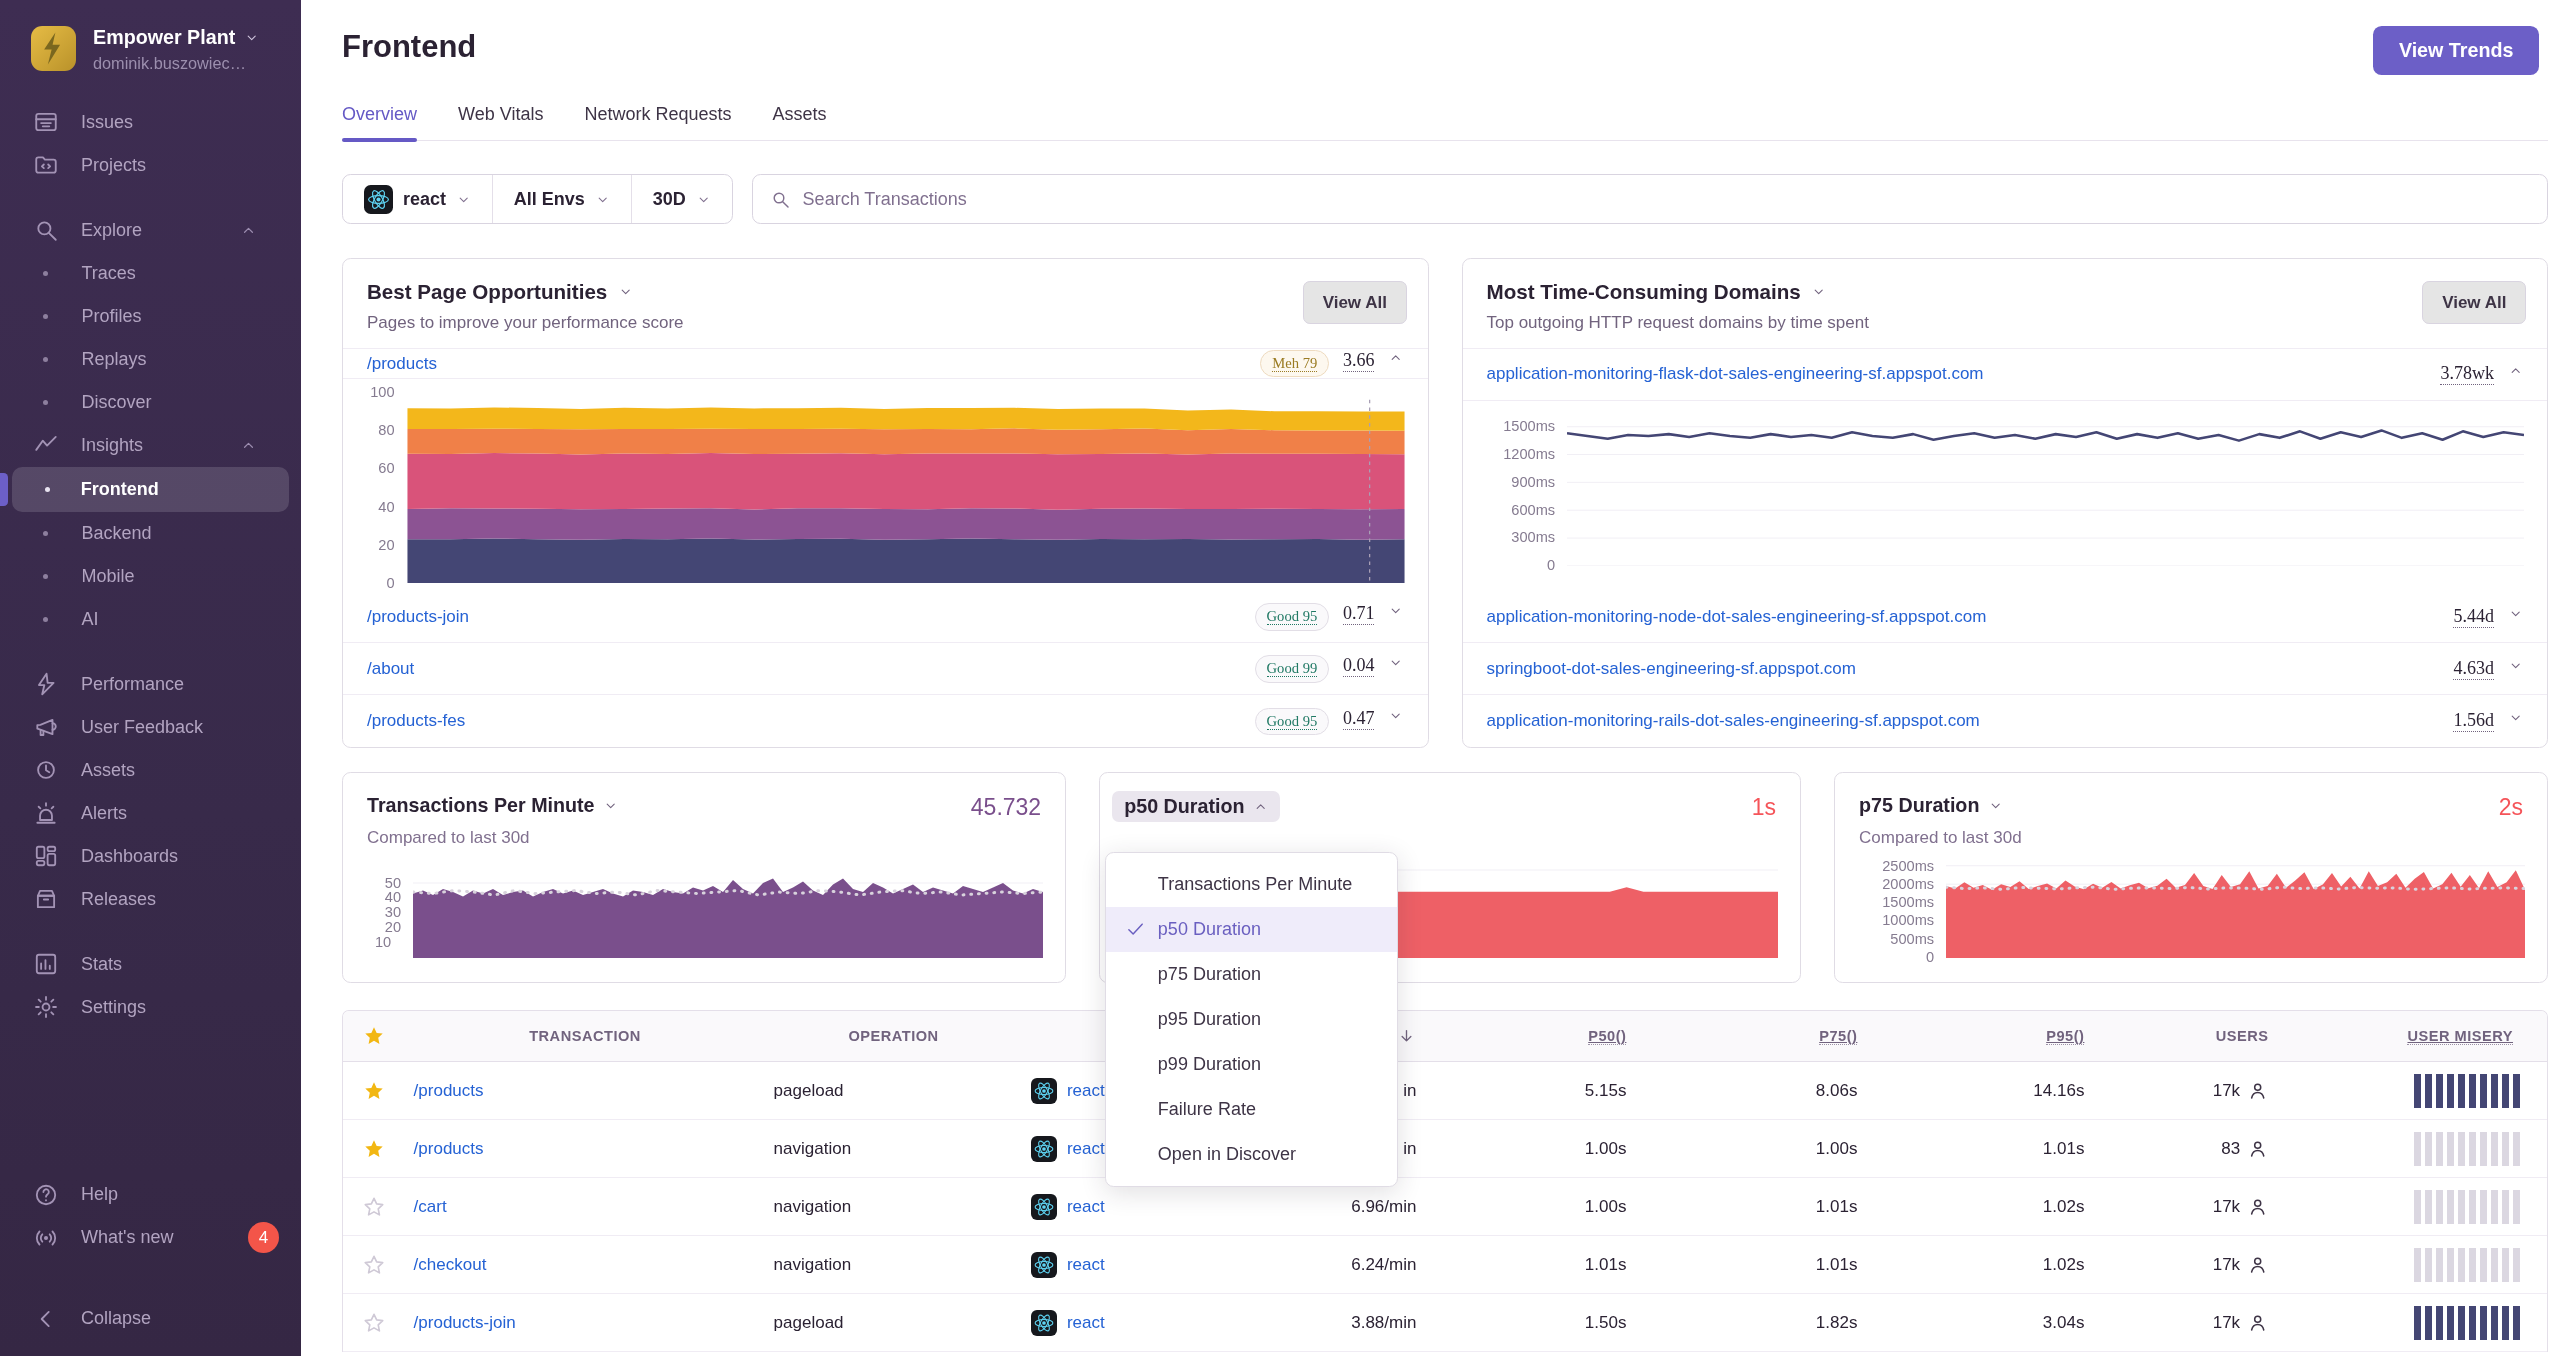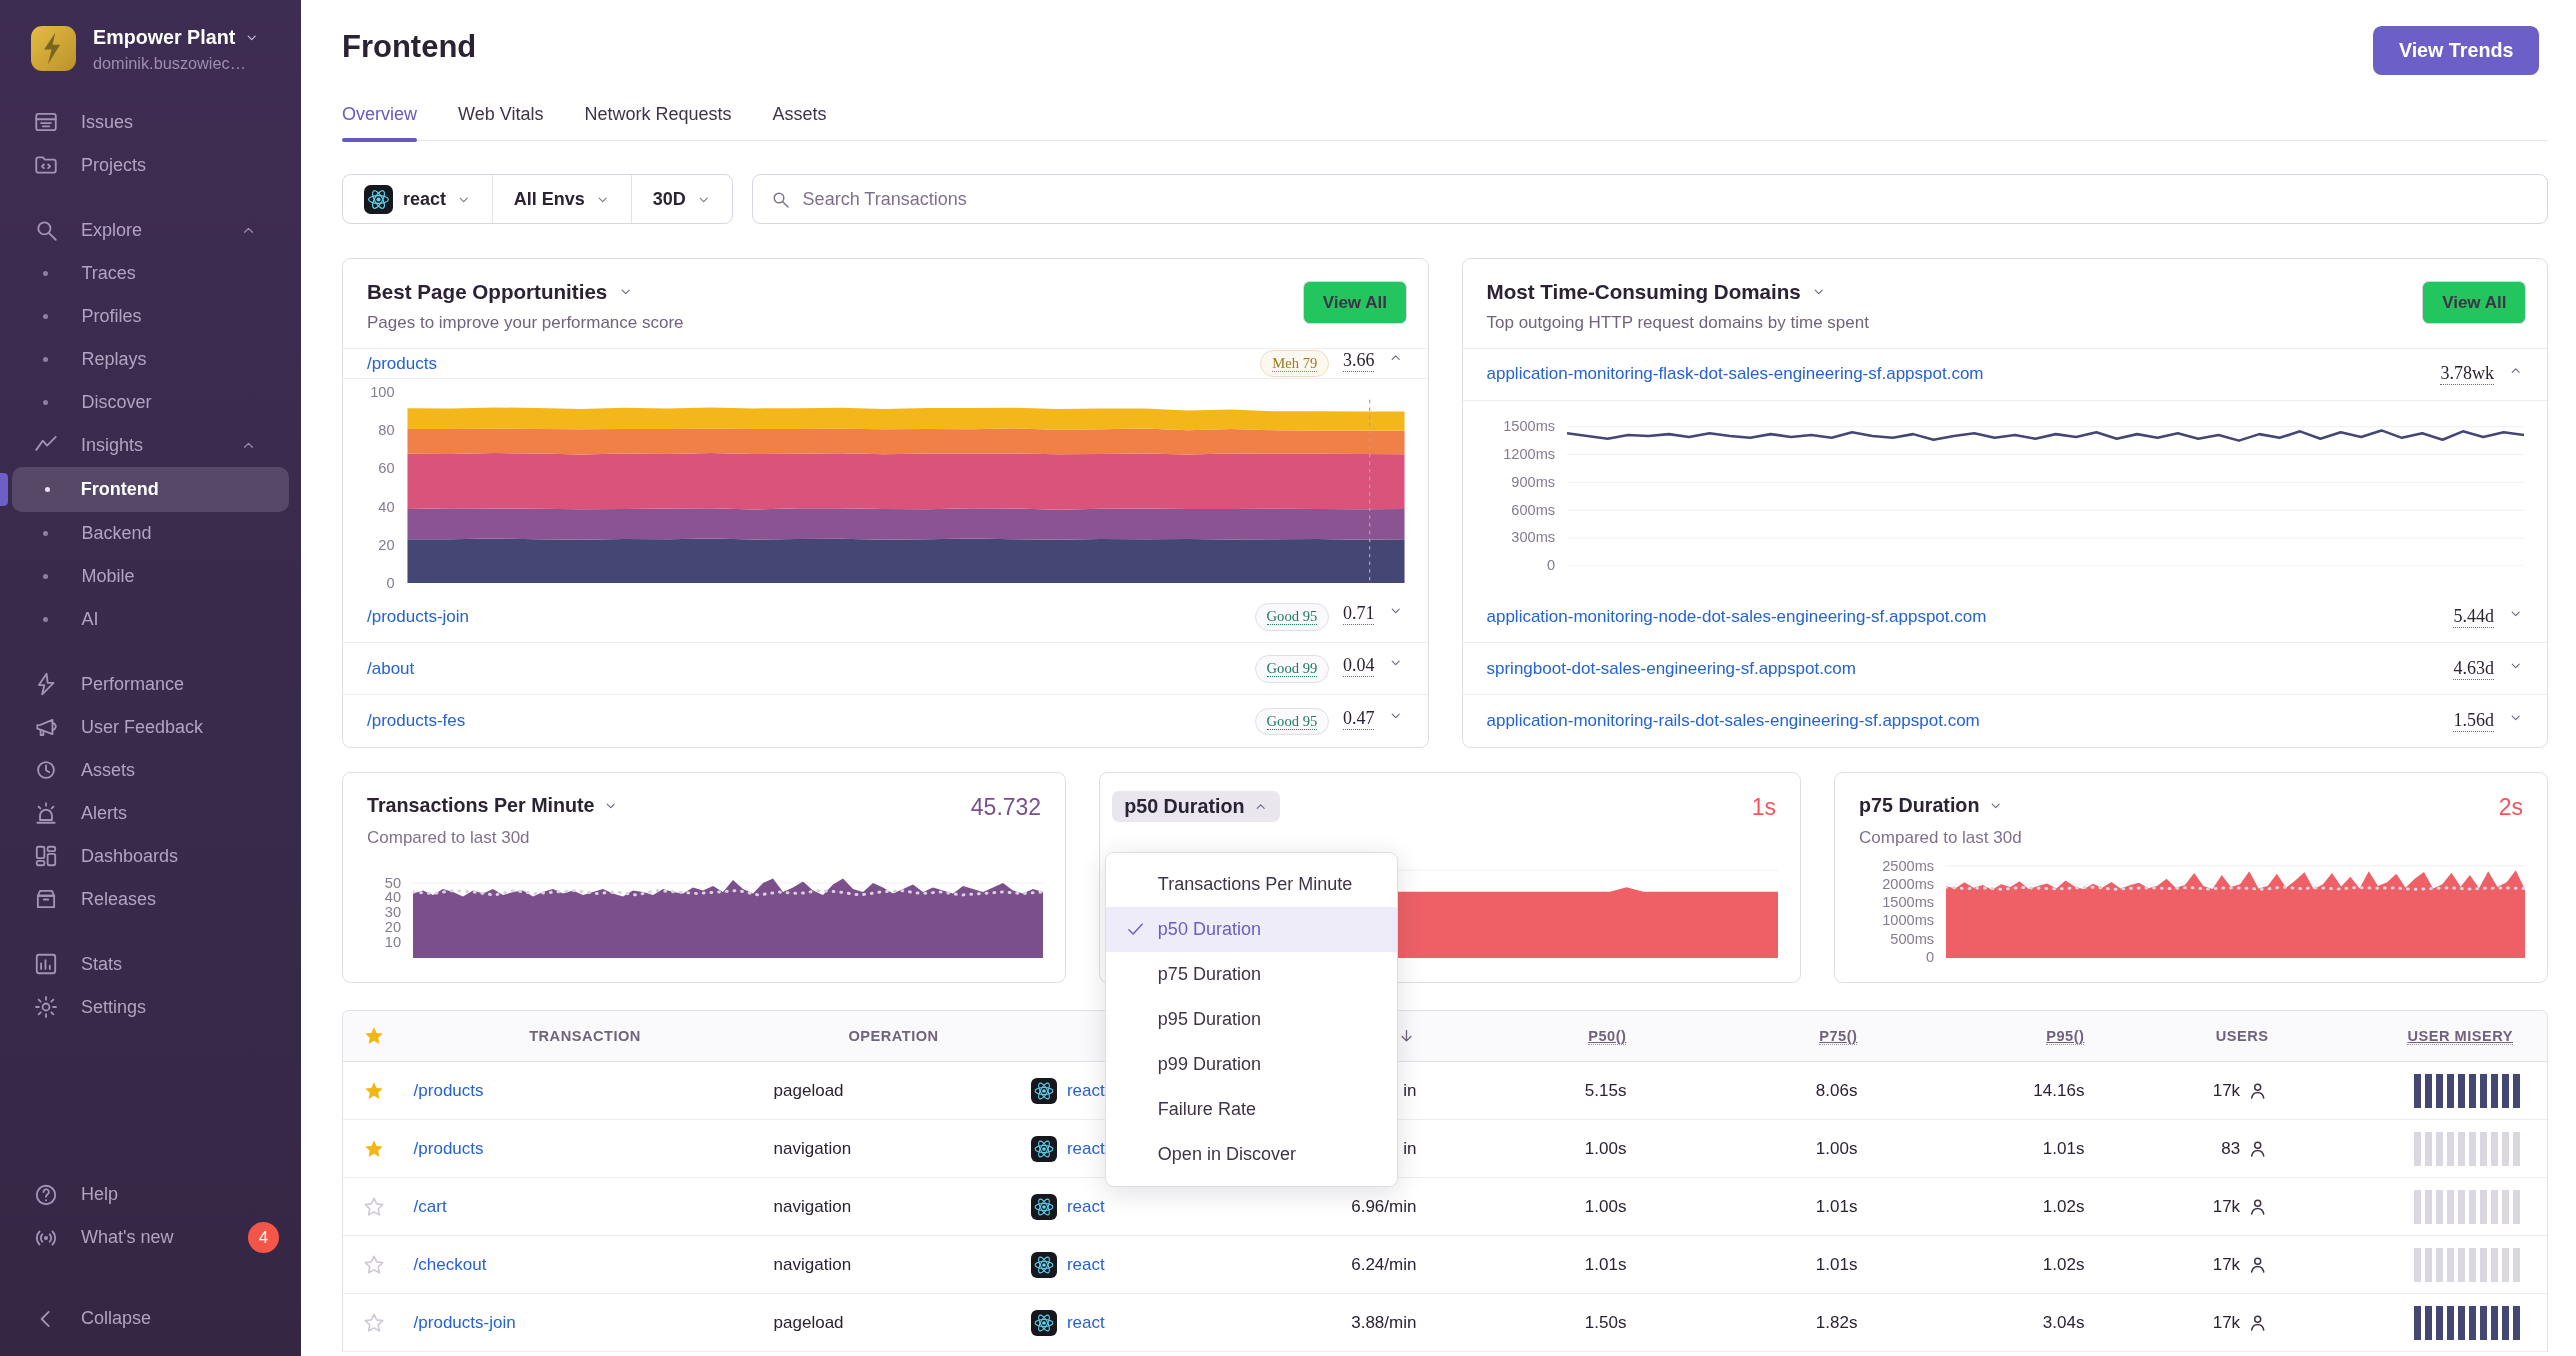--- a/index.html
+++ b/index.html
@@ -65,21 +65,21 @@
   .row1 { display:flex; gap:33px; margin-top:34px; }
   .row1 .card { flex:1; height:490px; }
   .card { border:0.9px solid #e0dce5; border-radius:8.6px; background:#fff; position:relative;
     display:flex; flex-direction:column; }
   .card-head { padding:20.6px 24px 15.4px 24px; position:relative; border-bottom:0.9px solid #f0ecf4; }
   .card-title-row { display:flex; align-items:center; gap:10.3px; }
   .card-title { font-size:20.6px; font-weight:bold; color:#2b2233; }
   .card-sub { font-size:17px; color:#71637e; margin-top:8.6px; }
   .chev { color:#71637e; }
   .chev.sm { width:15.4px; height:15.4px; }
-  .btn-ghost { position:absolute; right:20.6px; top:22px; border:0.9px solid #d9d4e0; background:#22c55e;
+  .btn-ghost { position:absolute; right:20.6px; top:22px; border:0.9px solid #d9d4e0; background:#e5e5e5;
     border-radius:6.9px; font-size:17px; font-weight:bold; color:#3e3446; padding:10.3px 19px; cursor:pointer; }
   .acc-row { display:flex; align-items:center; padding:0 24px; height:52px;
     border-bottom:0.9px solid #f0ecf4; }
   .acc-row:last-child { border-bottom:none; }
   .link { color:#2562d4; font-size:17px; text-decoration:none; cursor:pointer; }
   .acc-right { margin-left:auto; display:flex; align-items:flex-start; gap:13.7px;font-family:Liberation Serif, serif; }
   .score-badge { border-radius:856px; font-size:14.6px; padding:4.3px 11px; border:0.9px solid #e2dee6;
     background:#faf9fb; }
   .score-badge span { border-bottom:0.9px dotted currentColor; }
   .score-badge.meh { color:#9a7b22; border-color:#eedbc0; background:#fdf8ef; }
@@ -587,21 +587,21 @@
           <span class="icon chev sm">
               <svg viewBox="0 0 24 24" fill="none" stroke="currentColor" stroke-width="1.7" stroke-linecap="round" stroke-linejoin="round">
                 <path d="m6.5 9.5 5.5 5.5 5.5-5.5"></path>
               </svg>
             </span>
         </span>
         <span class="mini-val purple">45.732</span>
       </div>
       <div class="mini-sub">Compared to last 30d</div>
       <div class="mini-chart chart" style="height: 96px;">
-          <div class="tick" style="width: 36px; top: 72px; left: 0px;">10</div>
+          <div class="tick" style="width: 36px; top: 72px; left: 0px; text-align: center;">10</div>
           <div class="tick" style="width: 36px; top: 57px; left: 0px;">20</div>
           <div class="tick" style="width: 36px; top: 42px; left: 0px;">30</div>
           <div class="tick" style="width: 36px; top: 27px; left: 0px;">40</div>
           <div class="tick" style="width: 36px; top: 12.4px; left: 0px;">50</div>
           <svg width="630" height="96" viewBox="0 0 736 112" style="left: 48px;">
             <line x1="0" x2="736" y1="94.5" y2="94.5" stroke="#efecf3" stroke-width="1"></line>
             <line x1="0" x2="736" y1="77" y2="77" stroke="#efecf3" stroke-width="1"></line>
             <line x1="0" x2="736" y1="59.5" y2="59.5" stroke="#efecf3" stroke-width="1"></line>
             <line x1="0" x2="736" y1="42" y2="42" stroke="#efecf3" stroke-width="1"></line>
             <line x1="0" x2="736" y1="24.5" y2="24.5" stroke="#efecf3" stroke-width="1"></line>

